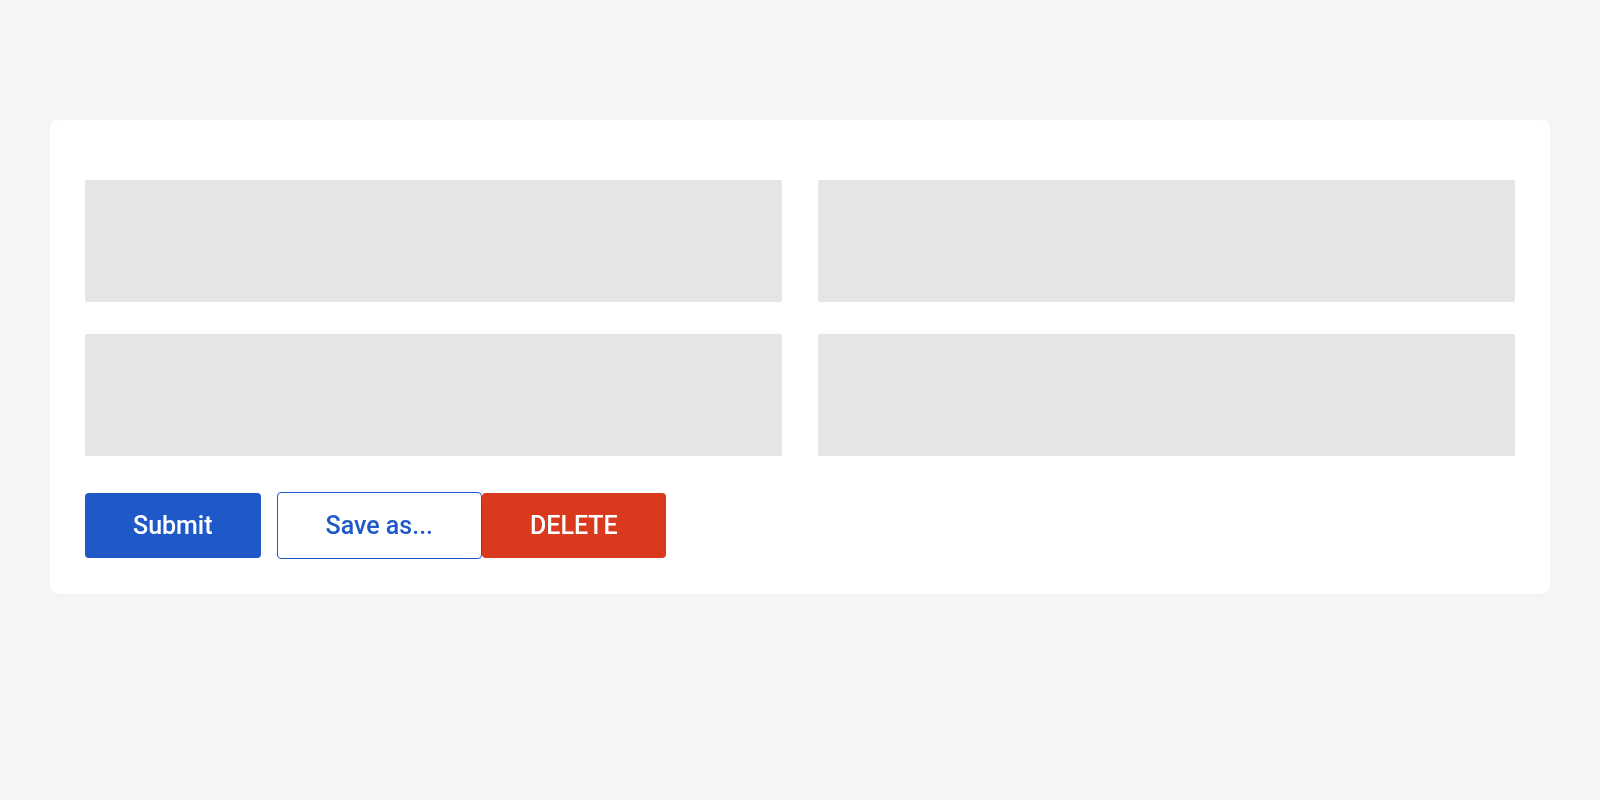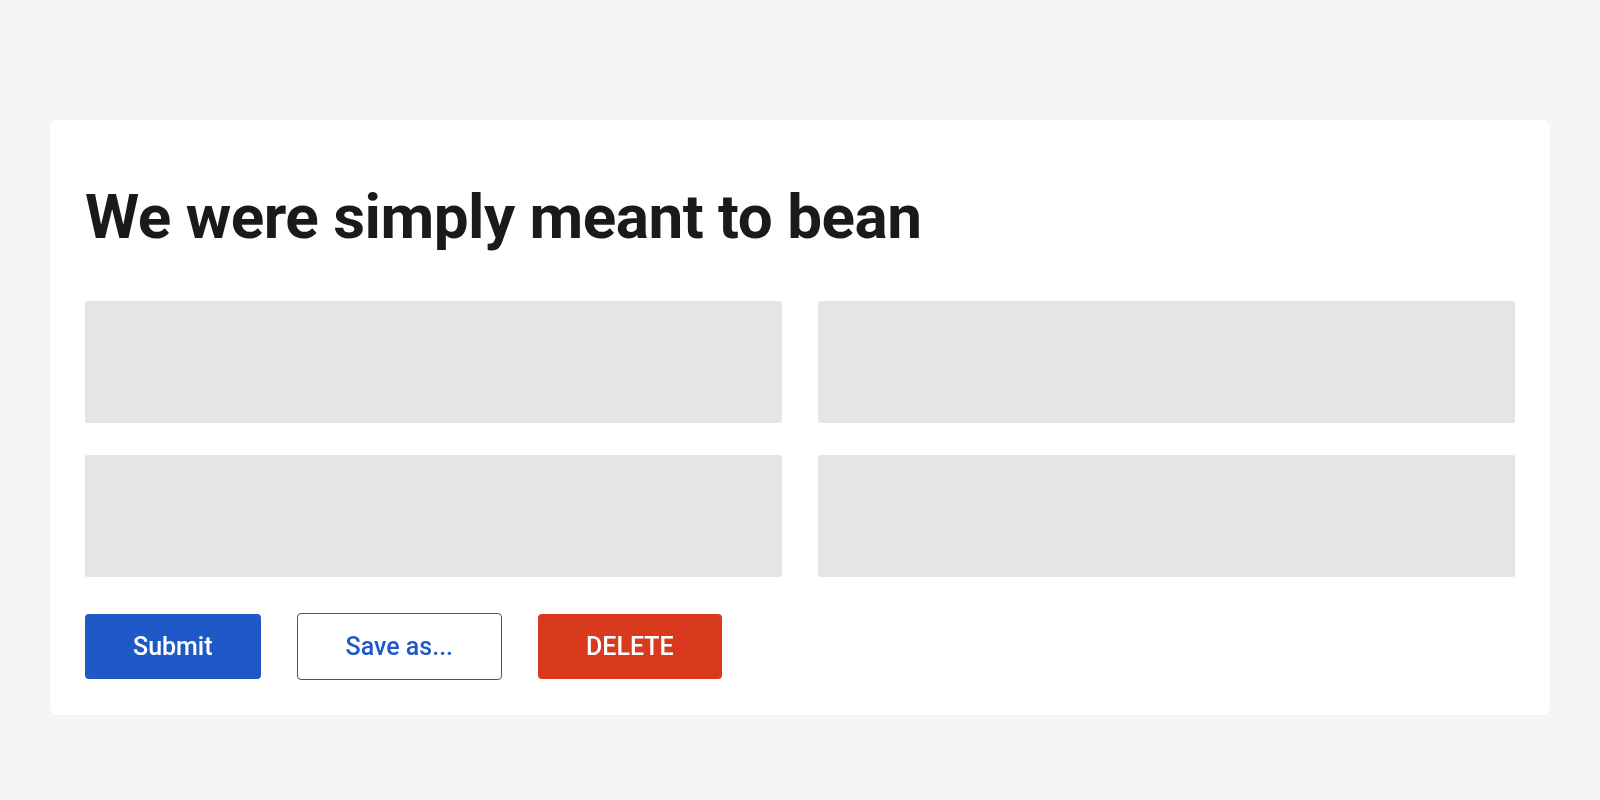--- a/index.html
+++ b/index.html
@@ -40,57 +40,56 @@
       border: none;
       width: 100%;
       padding: 12px;
       font-size: 20px;
       font-family: inherit;
       resize: none;
     }
     .button-row {
       display: flex;
       align-items: center;
-      gap: 36px;
     }
     .btn {
       font-size: 25px;
       font-weight: 500;
       padding: 20px 48px;
       border-radius: 4px;
       cursor: pointer;
       border: none;
       font-family: inherit;
       line-height: 1;
     }
     .btn-primary {
       background: #1f58c7;
       color: #ffffff;
     }
     .btn-outline {
       background: #ffffff;
       color: #1f58c7;
       border: 1.5px solid #1f58c7;
+      margin-left: 16px;
     }
     .btn-danger {
       background: #d93a1e;
       color: #ffffff;
     }
     .btn-link {
       background: transparent;
       color: #1f58c7;
       padding: 20px 40px;
       margin-left: 40px;
     }
   </style>
 </head>
 <body>
 
 <div class="card">
-  <h1 class="title">We were simply meant to bean</h1>
 
   <div class="fields">
     <textarea class="field" style=""></textarea>
     <textarea class="field" style=""></textarea>
     <textarea class="field" style=""></textarea>
     <textarea class="field" style=""></textarea>
   </div>
 
   <div class="button-row">
     <button class="btn btn-primary">Submit</button>

